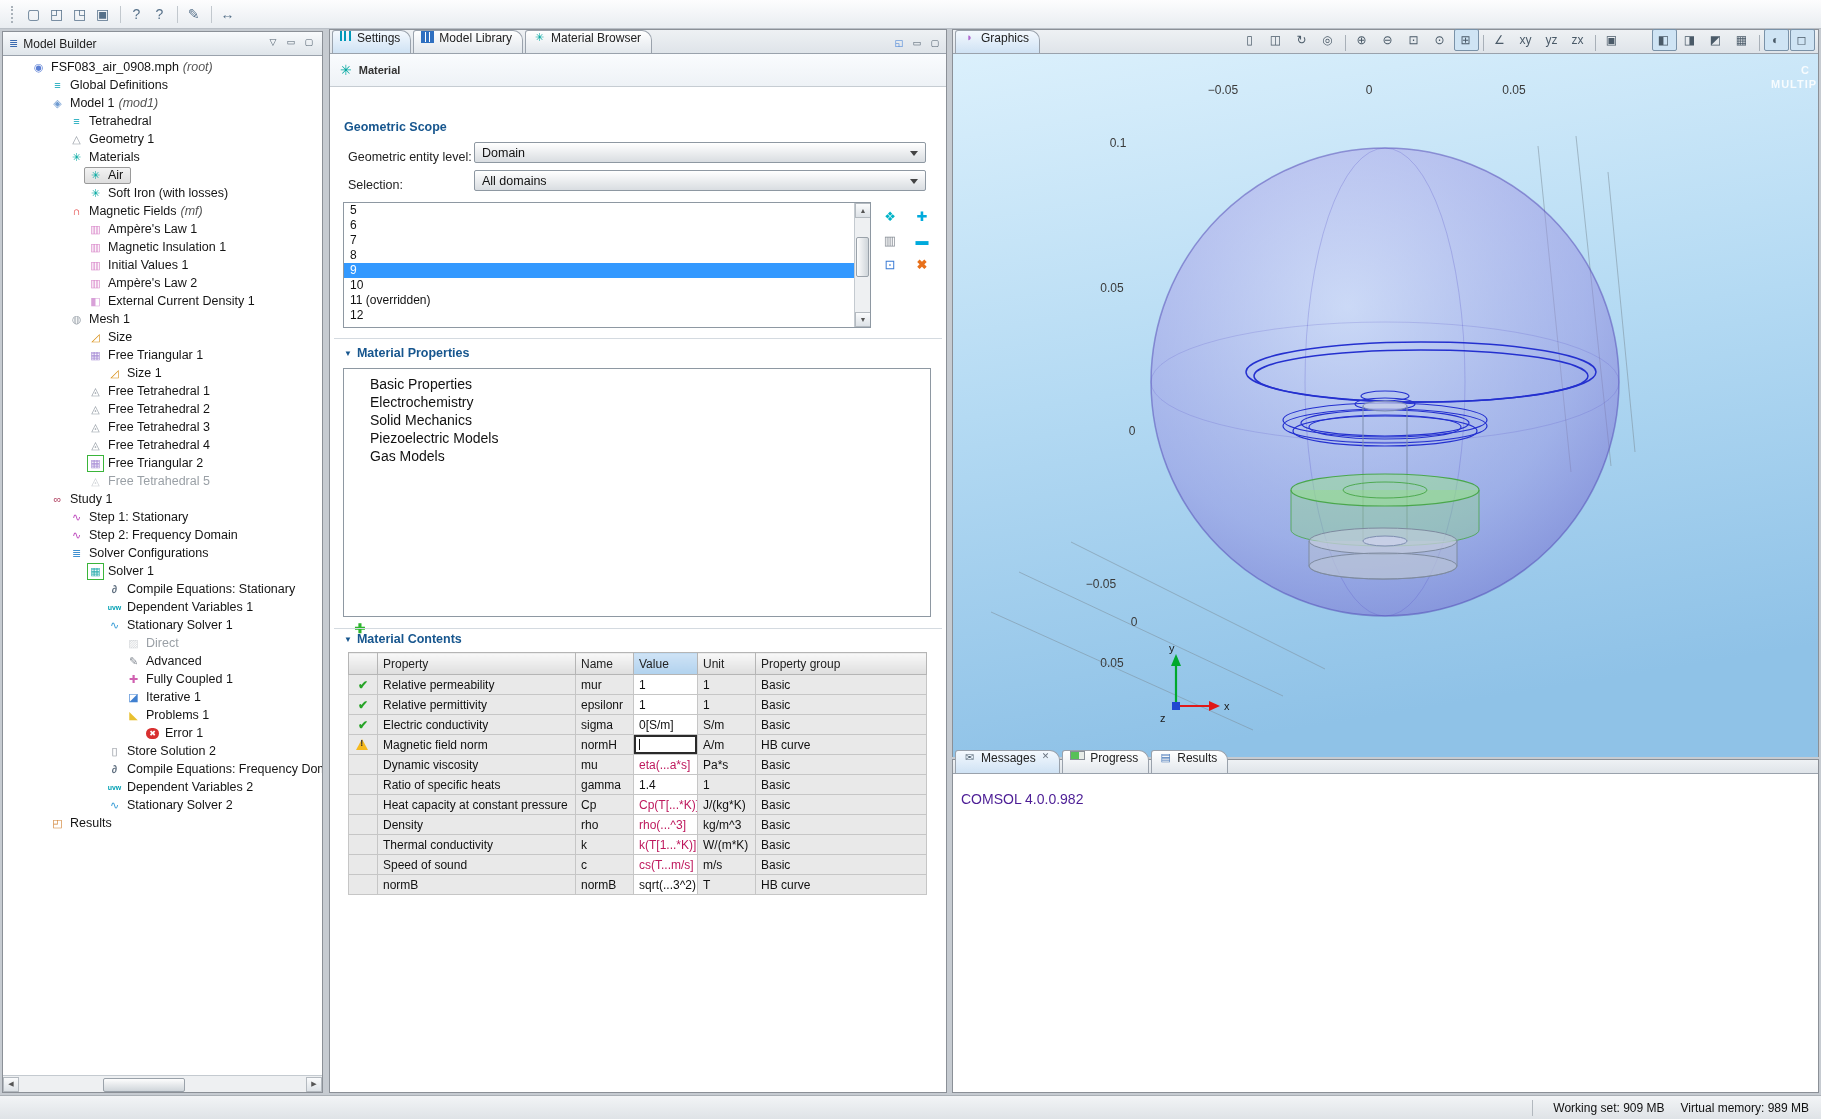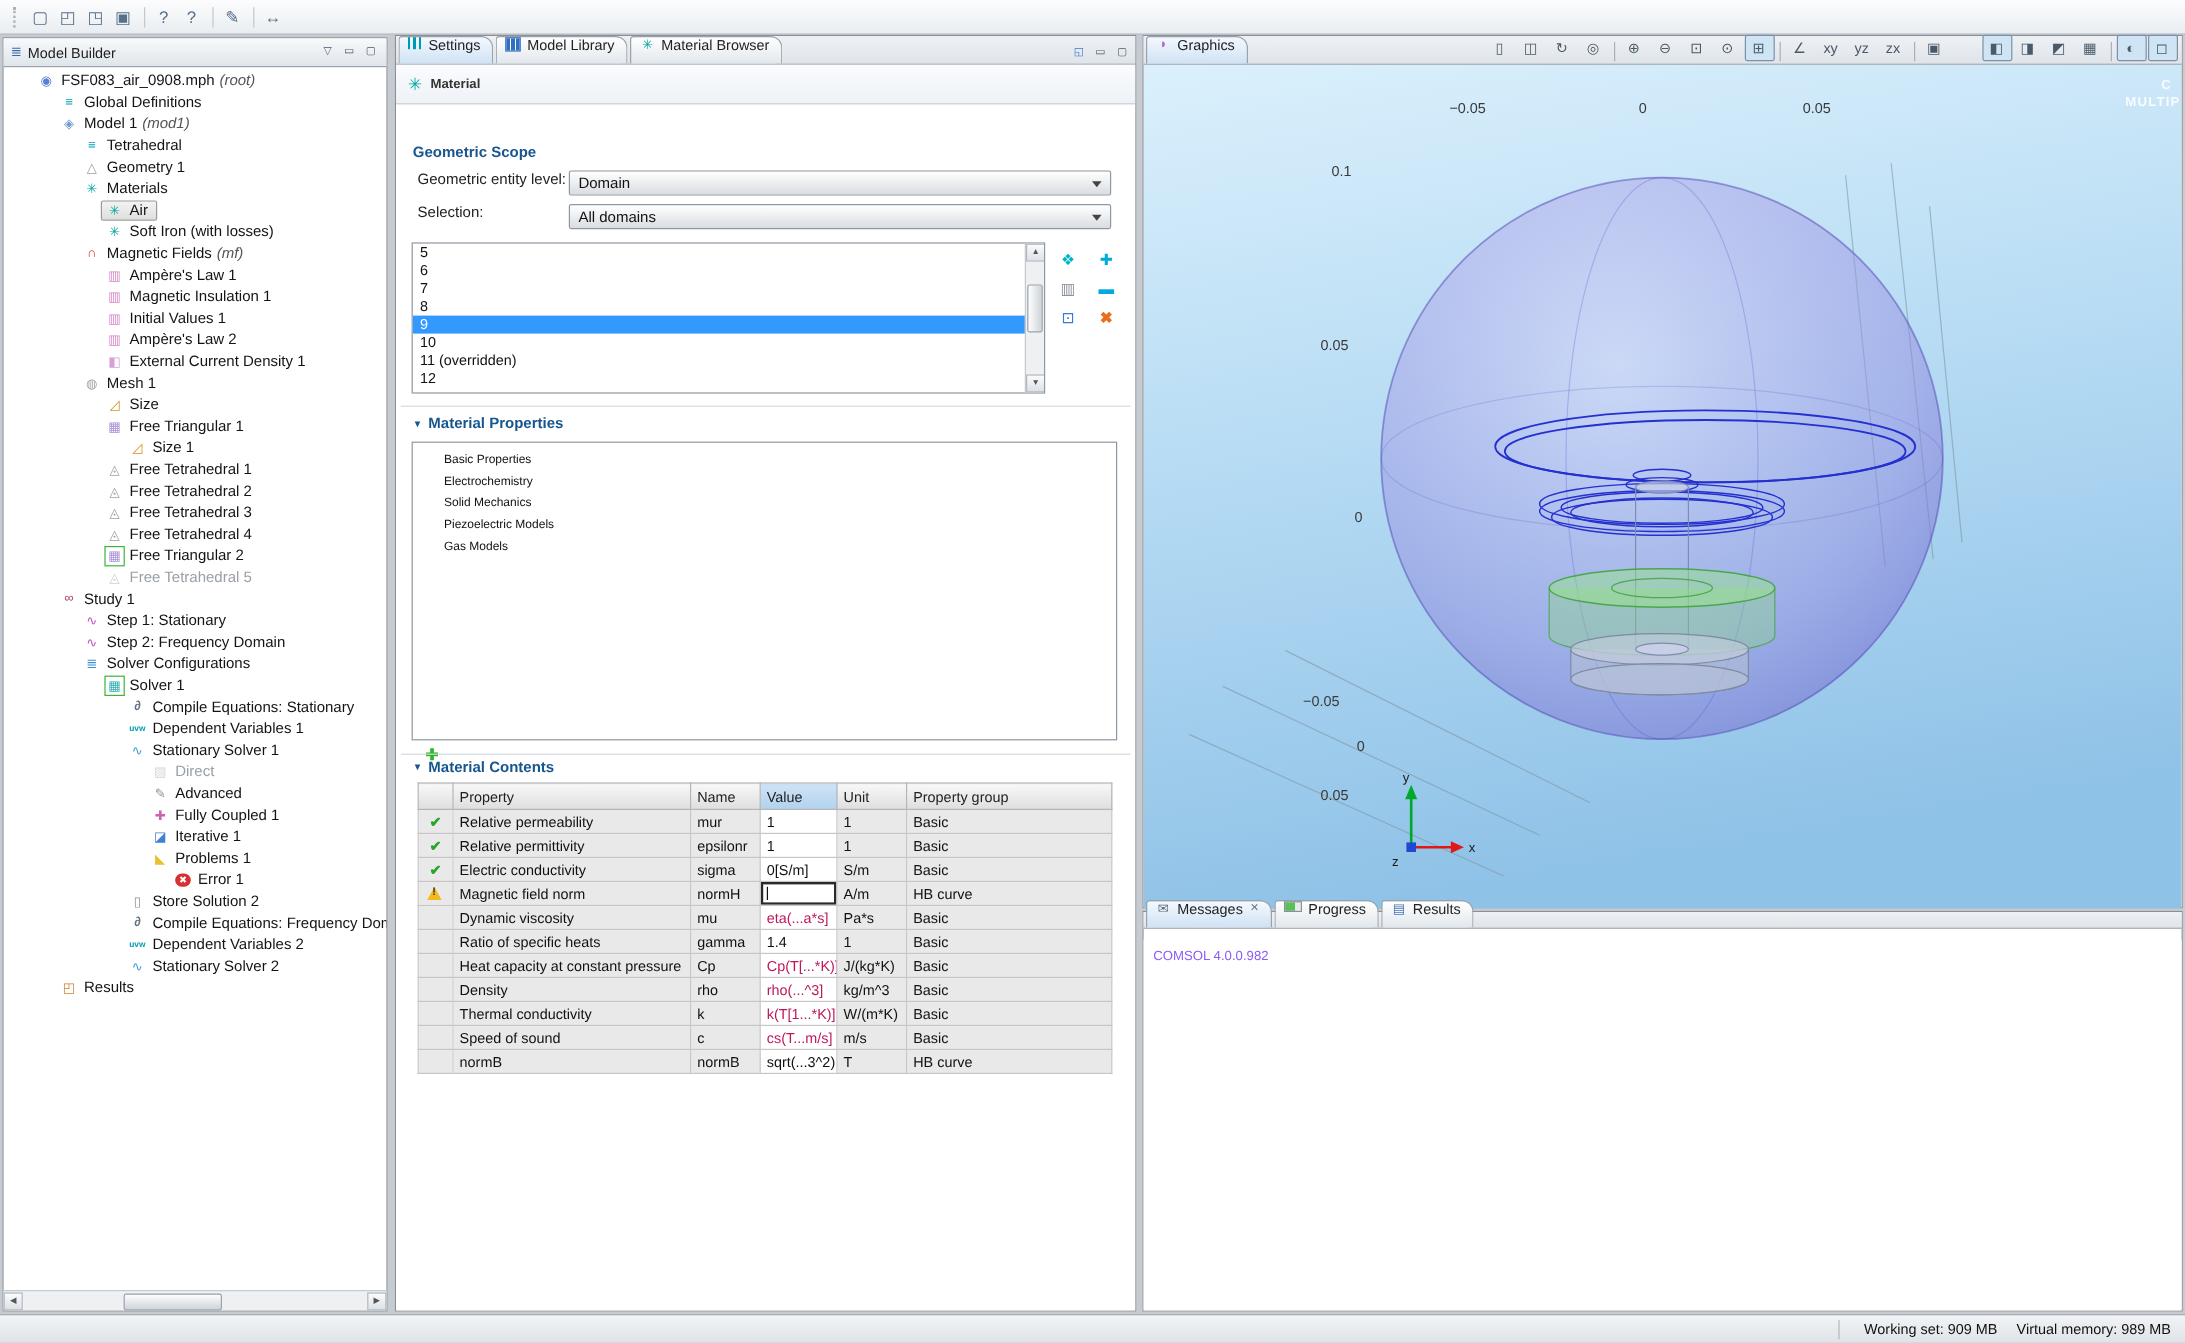--- a/index.html
+++ b/index.html
@@ -89,40 +89,40 @@
   
   #settings{left:329px;top:29px;width:618px;height:1064px}
   .set-body{position:absolute;top:24px;left:0;right:0;bottom:0;background:#fff;overflow:hidden}
   .set-title{height:32px;display:flex;align-items:center;padding:0 10px;
              background:linear-gradient(#fafcfe,#eef2f6);border-bottom:1px solid #c6ccd2}
   .set-title .tico{font-size:14px;color:#00a8a0;margin-right:7px}
   .set-title .ttext{font-size:11px;font-weight:bold;color:#333}
   .sect-head{display:flex;align-items:center;font-weight:bold;color:#17568e;font-size:12.5px;padding:0 0 0 8px}
   .sect-head .tri{font-size:8px;margin-right:5px;color:#17568e}
   .sectline{position:absolute;left:4px;right:4px;height:1px;background:#d4dae0}
-  .frow{position:absolute;left:18px;height:22px;display:flex;align-items:flex-start}
+  .frow{position:absolute;left:18px;height:22px;display:flex;align-items:flex-end}
   .flabel{width:126px;font-size:12.5px;color:#222}
   .dropdown{position:absolute;left:144px;width:452px;height:21px;box-sizing:border-box;border:1px solid #8e98a2;border-radius:2px;
             background:linear-gradient(#ffffff,#d9dde1);display:flex;align-items:center;padding:0 22px 0 7px;font-size:12.5px}
   .dropdown::after{content:"";position:absolute;right:7px;top:8px;border-left:4px solid transparent;border-right:4px solid transparent;border-top:5px solid #444}
   .listbox{position:absolute;border:1px solid #8e98a2;background:#fff;overflow:hidden}
   #domainlist{left:13px;top:148px;width:526px;height:124px}
   .lrow{height:15px;line-height:15px;padding-left:6px;font-size:12px;color:#111}
   .lrow.sel{background:#3399ff;color:#fff}
   .vscroll{position:absolute;right:0;top:0;bottom:0;width:15px;background:#eef0f2;border-left:1px solid #c4cad0}
   .vscroll .up{position:absolute;top:0;left:0;right:0}
   .vscroll .dn{position:absolute;bottom:0;left:0;right:0}
   .vthumb{position:absolute;left:1px;right:1px;top:34px;height:38px;background:linear-gradient(90deg,#fdfdfd,#cfd5da);border:1px solid #9aa2aa;border-radius:2px}
   .sidebtns{position:absolute;left:549px;top:150px;width:56px;display:grid;grid-template-columns:22px 22px;grid-auto-rows:24px;column-gap:10px;row-gap:0}
   .sb{display:flex;align-items:center;justify-content:center;font-size:13px}
   .sb-create{color:#00b4c8}.sb-add{color:#00aadc}.sb-copy{color:#8a9098}.sb-remove{color:#00aadc}
   .sb-zoomsel{color:#3a7bd5}.sb-clear{color:#e8701a;font-weight:bold}
   #mpheading{position:absolute;left:6px;top:292px}
   #mplist{left:13px;top:314px;width:586px;height:247px}
-  .prow{height:18px;line-height:18px;padding-left:26px;font-size:10px;color:#111}
+  .prow{height:18px;line-height:18px;padding-left:26px;font-size:14px;color:#111}
   .addbtn{position:absolute;left:22px;top:566px;width:16px;height:16px;color:#2db52d;font-size:13px;font-weight:bold;display:flex;align-items:center;justify-content:center}
   #mcheading{position:absolute;left:6px;top:578px}
   .mctable{position:absolute;left:18px;top:598px;border-collapse:collapse;table-layout:fixed;width:578px;
            border:1px solid #9a9a9a;font-size:12px}
   .mctable th{height:21px;background:linear-gradient(#f8f8f8,#dedede);border:1px solid #b5b5b5;
               font-weight:normal;text-align:left;padding:0 5px;color:#222}
   .mctable th.hl{background:linear-gradient(#cfe3f6,#b1d2ee)}
   .mctable td{height:19px;background:#e9e9e9;border:1px solid #c6c6c6;padding:0 5px;white-space:nowrap;overflow:hidden}
   .mctable td.vcell{background:#fff}
   .mctable td.vcell.orange{color:#be185d}
@@ -141,21 +141,21 @@
       font-size:12px;color:#4a5a68;margin:0 1px 2px 0;border:1px solid transparent;border-radius:2px;padding:0 1px}
   .gi.on{border-color:#7a92a8;background:#cfe4f4}
   .gi.gi-sep{min-width:1px;width:1px;height:16px;background:#a8b0b8;padding:0;margin:0 4px 2px 3px;border:none;border-radius:0}
   .gi .caret{font-size:7px;color:#444;margin-left:2px}
   .scene{position:absolute;left:0;top:24px;width:865px;height:703px;overflow:hidden}
   .axlabel{position:absolute;font-size:12px;color:#3a3a3a;transform:translate(-50%,-50%);white-space:nowrap}
 
   
   #messages{left:952px;top:759px;width:867px;height:334px}
   .msg-body{position:absolute;top:23px;left:0;right:0;bottom:0;background:#fff;padding:8px}
-  .msg-text{font-size:11px;color:#8b5cf6}
+  .msg-text{font-size:14px;color:#4c1d95}
 
   
   .statusbar{position:absolute;left:0;top:1095px;width:1821px;height:24px;box-sizing:border-box;
     background:linear-gradient(#f2f4f6,#dfe3e7);border-top:1px solid #aab0b6;
     display:flex;align-items:center;justify-content:flex-end;padding-right:12px;gap:16px}
   .statussep{width:1px;height:16px;background:#b2b8be;margin-right:4px}
 </style>
 </head>
 <body>
 

